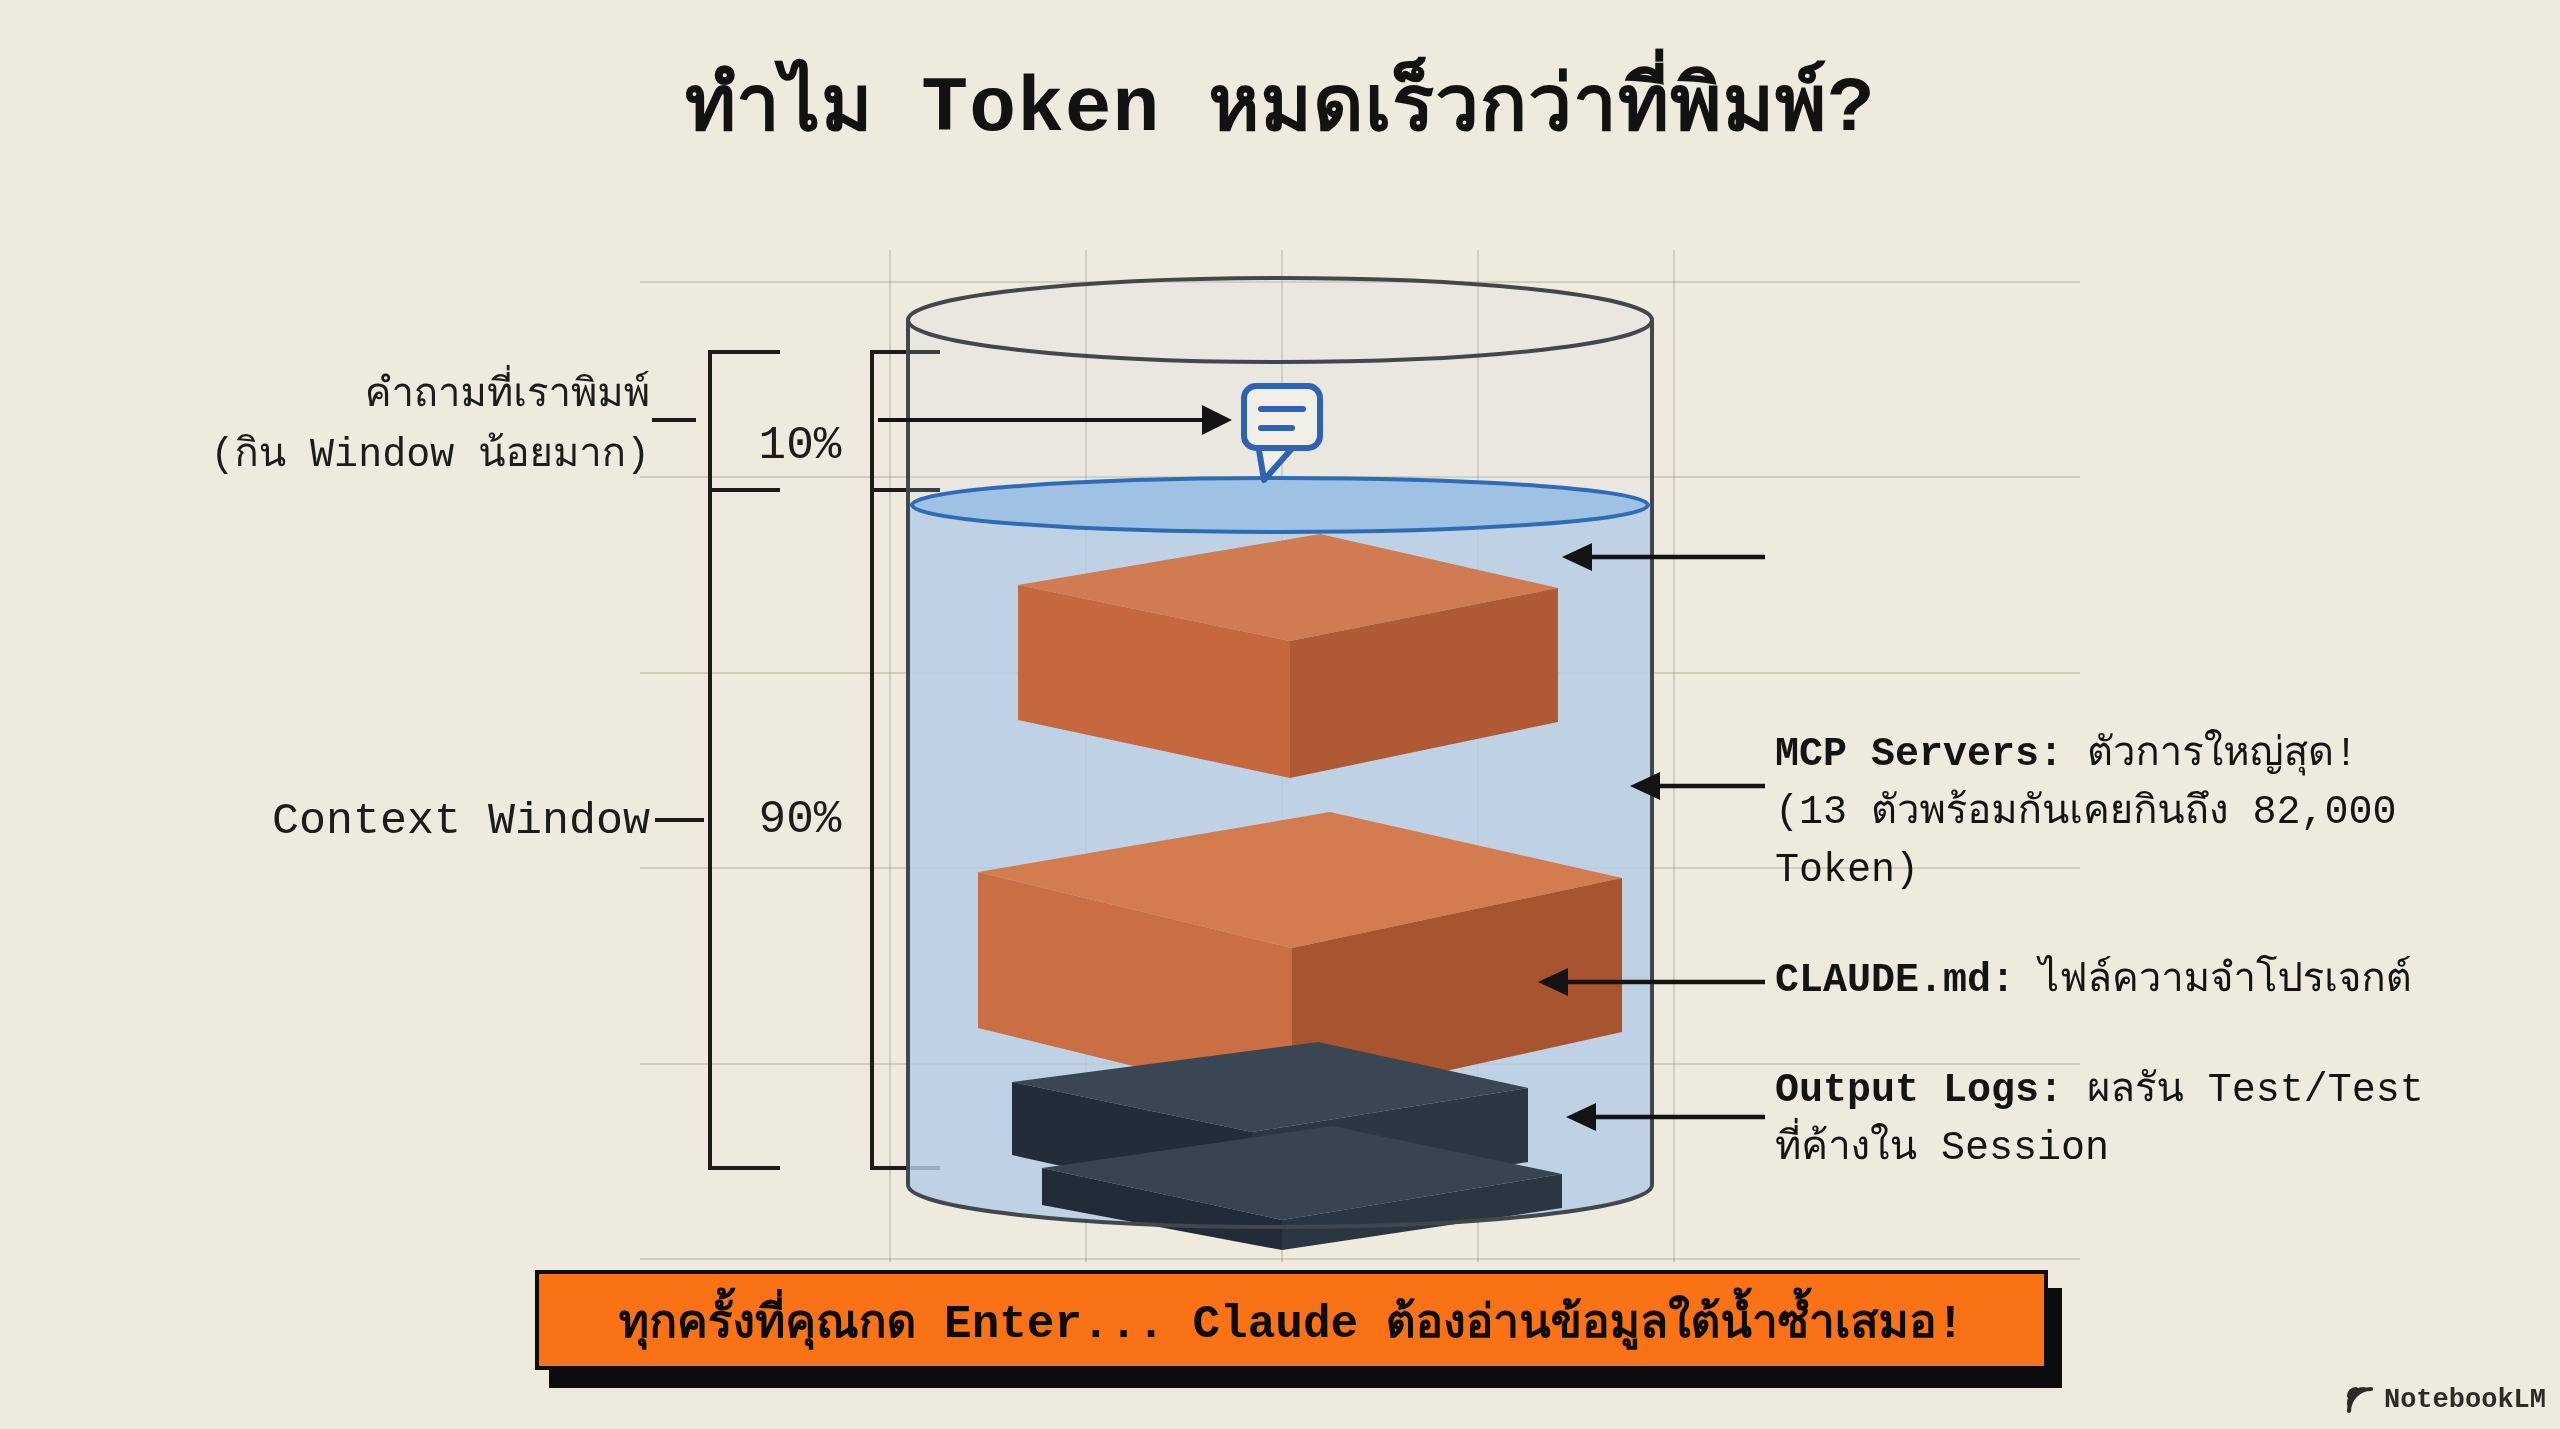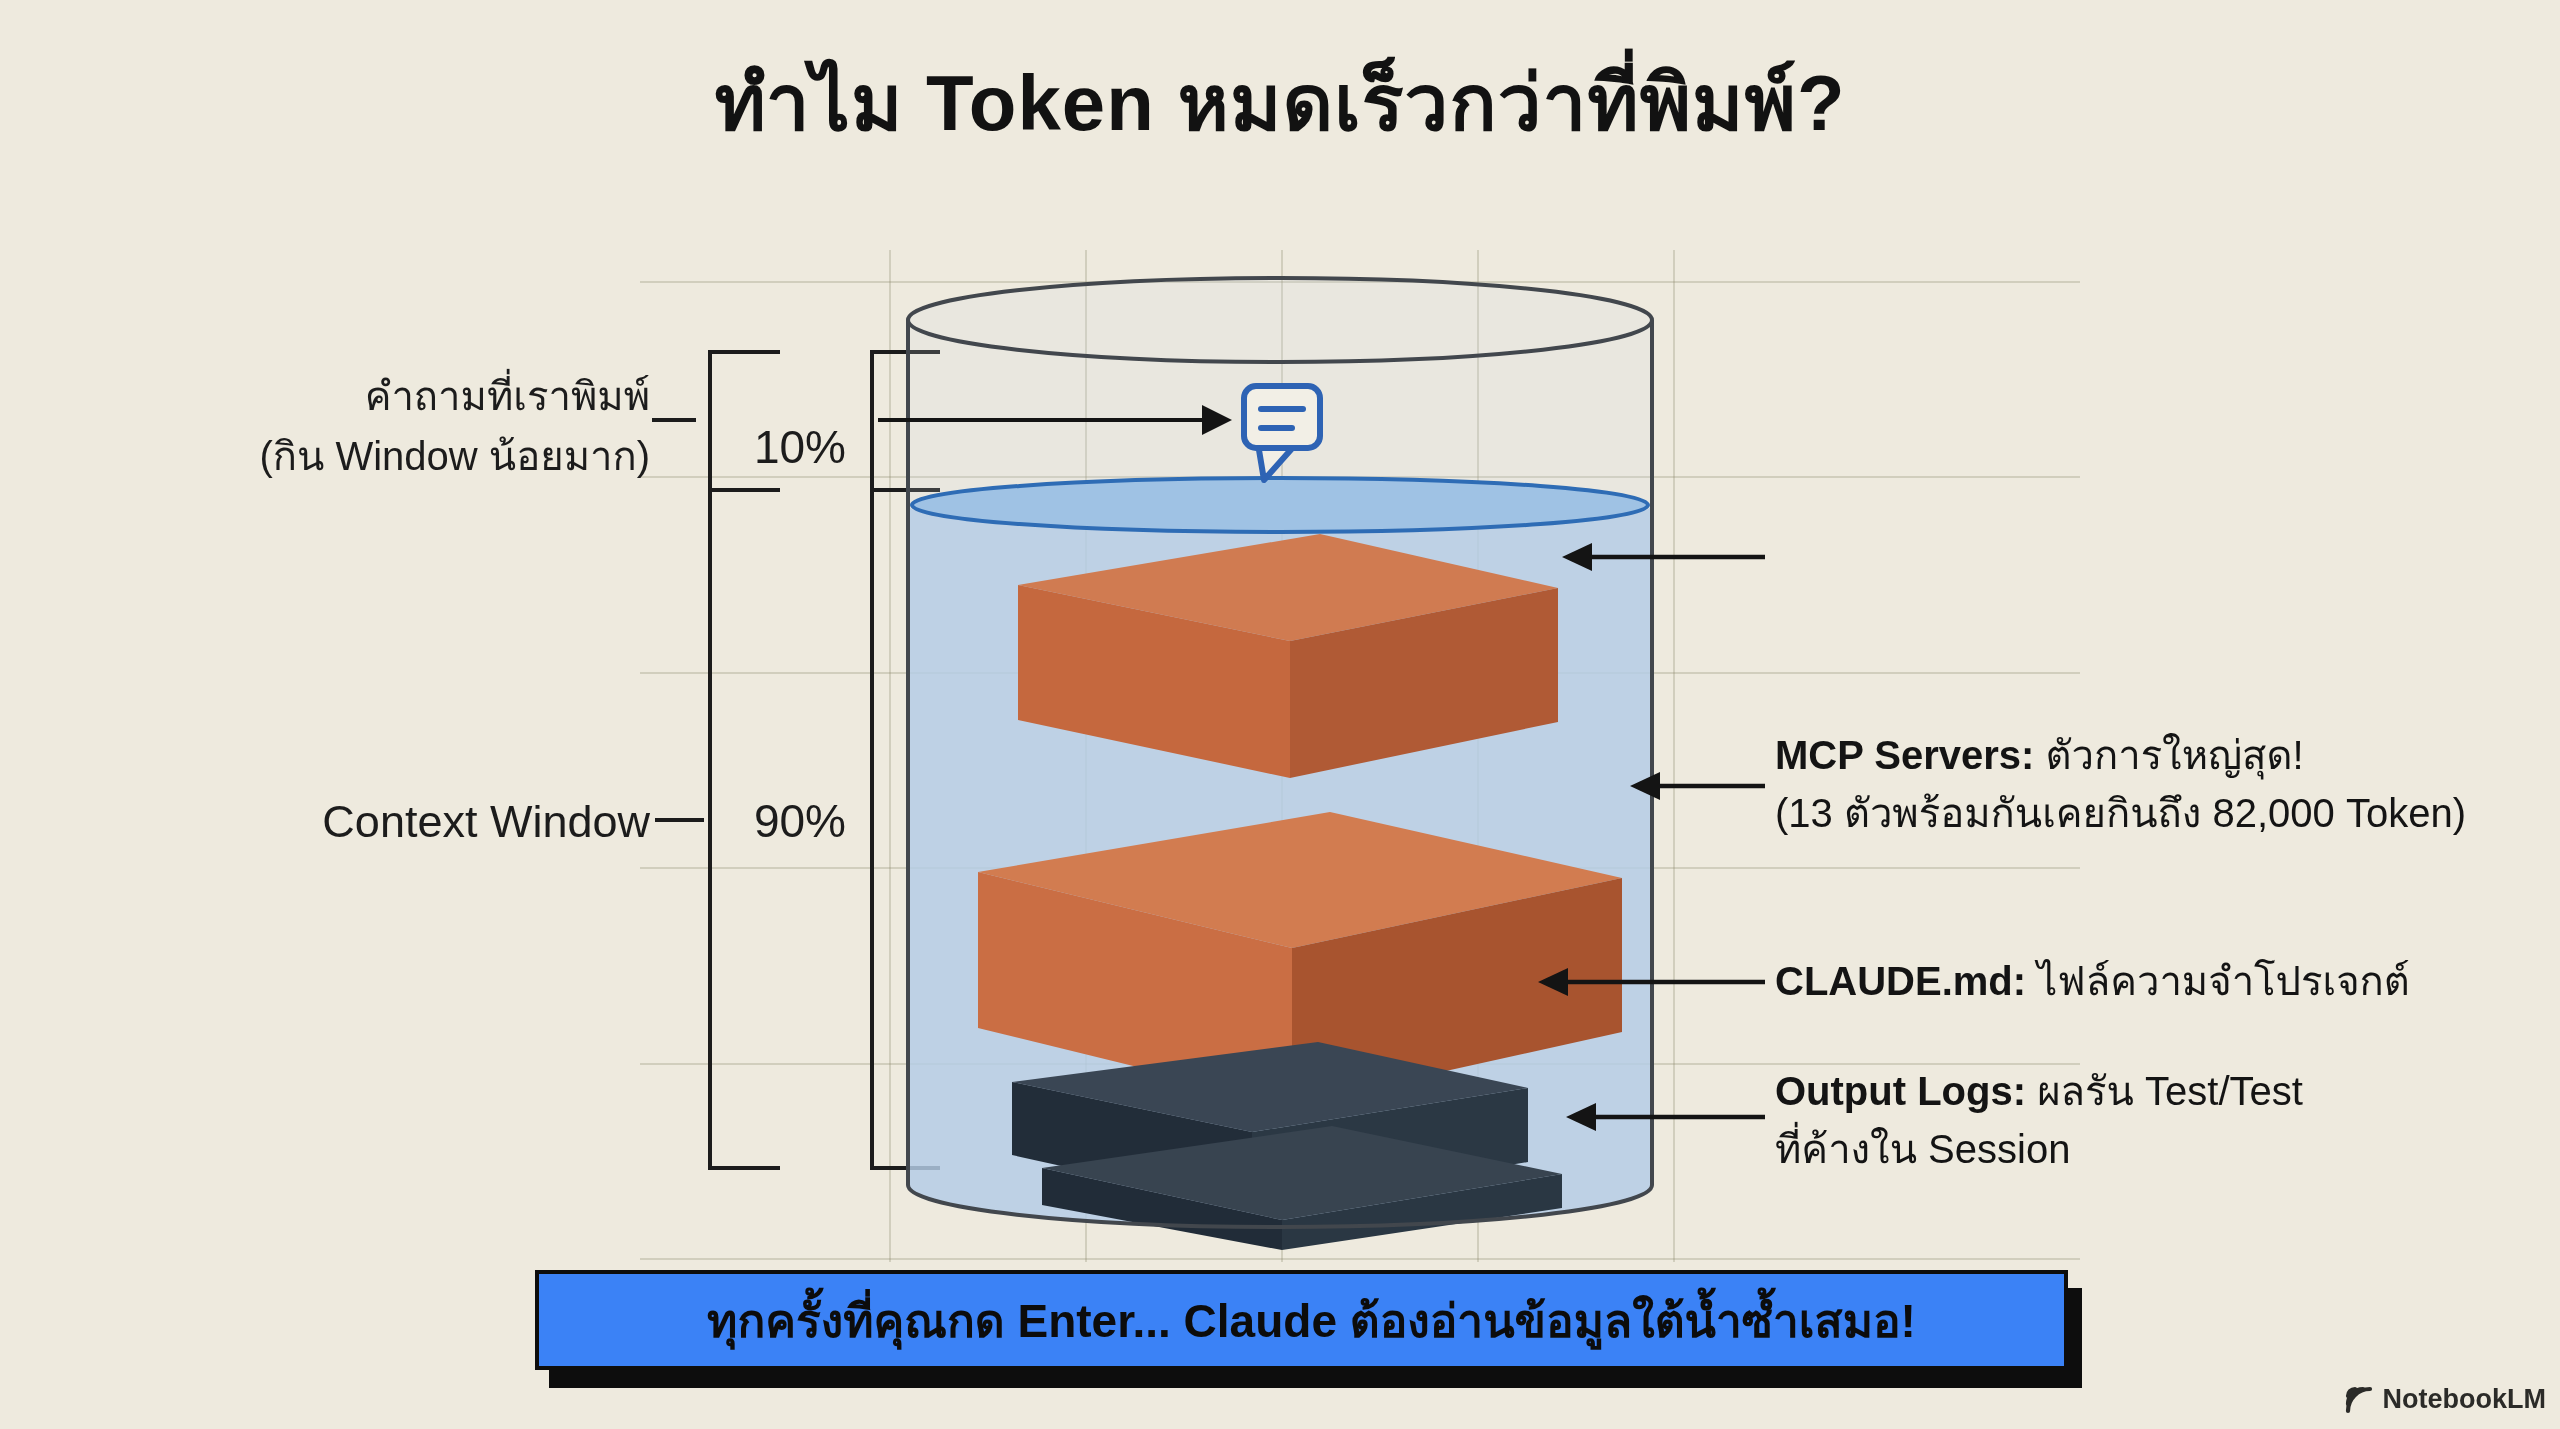--- a/index.html
+++ b/index.html
@@ -1,19 +1,19 @@
 <!DOCTYPE html>
 <html><head>
 <meta charset="utf-8">
 <style>
   html,body{margin:0;padding:0;}
   .stage{
     position:relative;width:2560px;height:1429px;overflow:hidden;
     background:#eeeade;color:#171717;
-    font-family:Liberation Sans, sans-serif;
+    font-family:Liberation Mono, monospace;
   }
   .abs{position:absolute;}
   .title{
     left:0;right:0;top:40px;text-align:center;
     font-size:78px;font-weight:800;letter-spacing:1px;color:#121212;
   }
   .left-label{
     left:210px;width:440px;text-align:right;
     font-size:40px;line-height:60px;font-weight:500;color:#1c1c1c;
   }
@@ -21,24 +21,24 @@
     left:728px;width:144px;text-align:center;
     font-size:46px;font-weight:500;color:#1c1c1c;
   }
   .annot{
     left:1775px;width:760px;text-align:left;
     font-size:40px;line-height:58px;color:#141414;
   }
   .annot b{font-weight:700;}
   .banner{
     left:535px;top:1270px;width:1505px;height:92px;
-    background:#3b82f6;border:4px solid #0d0d0d;
+    background:#f97316;border:4px solid #0d0d0d;
     box-shadow:14px 18px 0 #0d0d0d;
     display:flex;align-items:center;justify-content:center;
-    font-size:46px;font-weight:700;color:#0c0c0c;white-space:nowrap;padding-left:20px;
+    font-size:46px;font-weight:700;color:#0c0c0c;white-space:nowrap;
   }
   .watermark{
     right:14px;top:1383px;display:flex;align-items:flex-end;gap:8px;
     font-size:27px;font-weight:600;color:#2b2b28;
   }
   svg{display:block;}
 </style>
 </head>
 <body>
 

